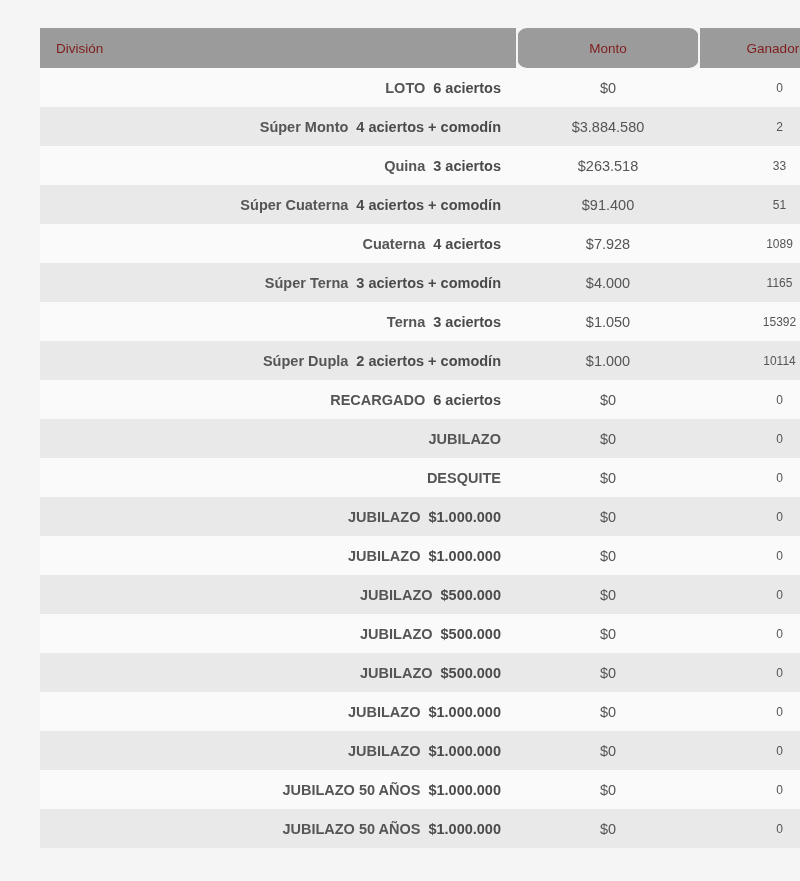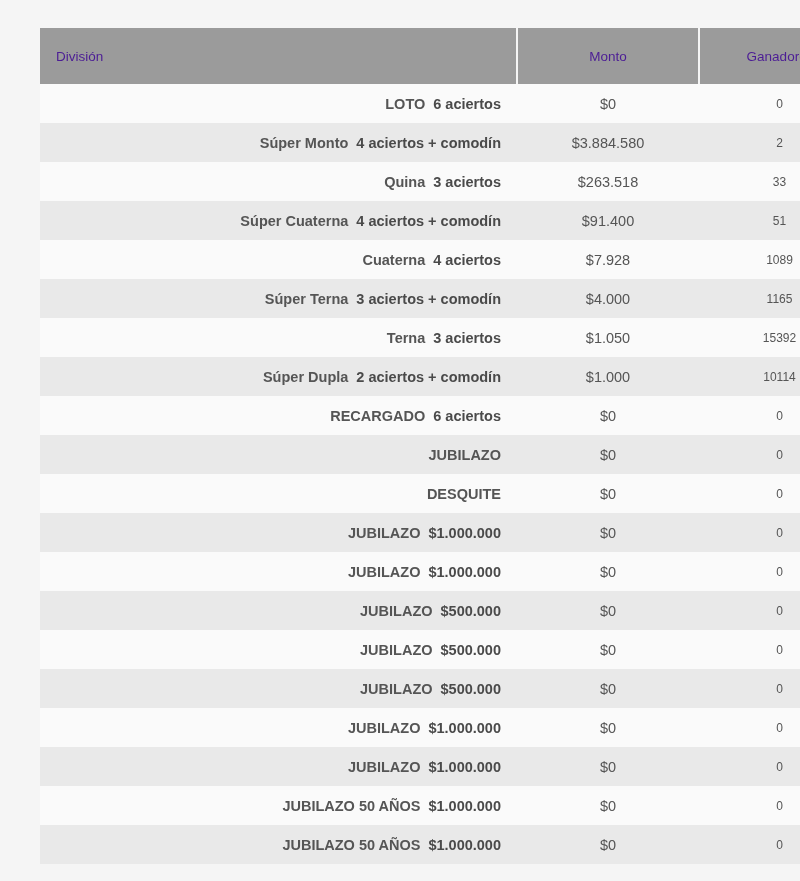--- a/index.html
+++ b/index.html
@@ -17,35 +17,36 @@
     box-sizing: border-box;
     padding: 28px 40px 0 40px;
   }
   table.results {
     width: 720px;
     border-collapse: collapse;
     table-layout: fixed;
   }
   table.results thead th {
     background: #9b9b9b;
-    color: #4c1d95;
+    color: #7f1d1d;
     font-weight: normal;
     font-size: 13.5px;
-    height: 56px;
+    height: 40px;
     padding: 0 16px;
     text-align: center;
     border-right: 2px solid #f5f5f5;
     vertical-align: middle;
   }
   table.results thead th.col-division {
     text-align: left;
     width: 444px;
   }
   table.results thead th.col-monto {
     width: 148px;
+    border-radius: 10px;
   }
   table.results thead th.col-ganadores {
     width: 128px;
     border-right: none;
   }
   table.results tbody tr {
     height: 39px;
   }
   table.results tbody tr.odd {
     background: #fafafa;

